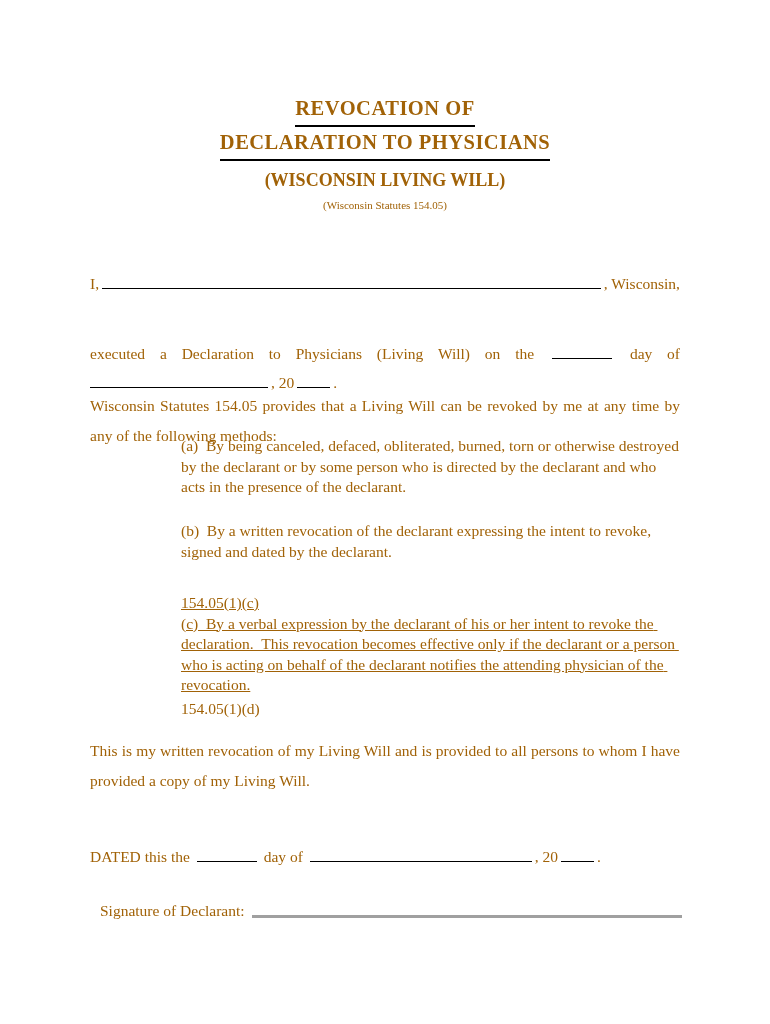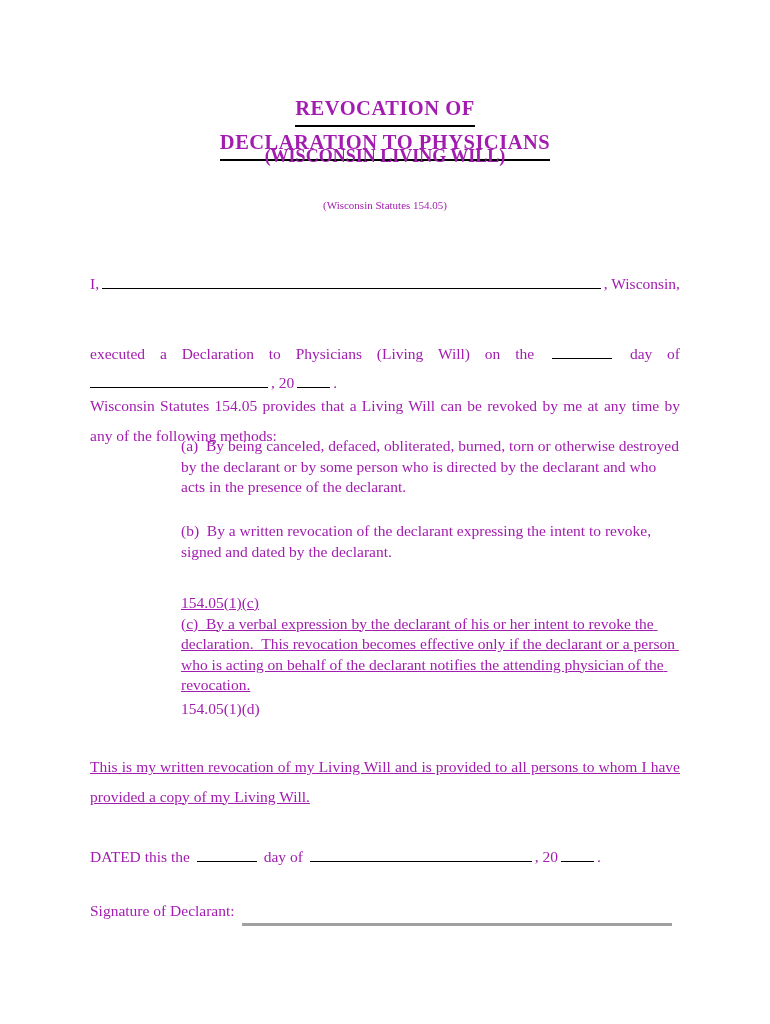--- a/index.html
+++ b/index.html
@@ -4,21 +4,21 @@
 <style>
   * { box-sizing: border-box; }
   html, body { margin: 0; padding: 0; background: #ffffff; }
   .page {
     position: relative;
     width: 770px;
     height: 1024px;
     background: #ffffff;
     font-family: "Liberation Serif", "DejaVu Serif", serif;
     font-size: 15.5px;
-    color: #a21caf;
+    color: #a16207;
     overflow: hidden;
   }
 
   
   .heading {
     position: absolute;
     top: 93px; left: 0;
     width: 770px;
     text-align: center;
     font-weight: bold;
@@ -26,21 +26,21 @@
     line-height: 31px;
     letter-spacing: 0.5px;
   }
   .heading .hline {
     display: inline-block;
     border-bottom: 2px solid #000;
     padding-bottom: 1px;
   }
   .subtitle {
     position: absolute;
-    top: 146px; left: 0;
+    top: 170px; left: 0;
     width: 770px;
     text-align: center;
     font-weight: bold;
     font-size: 18px;
   }
   .statref {
     position: absolute;
     top: 199px; left: 0;
     width: 770px;
     text-align: center;
@@ -50,21 +50,21 @@
   
   .para {
     position: absolute;
     left: 90px;
     width: 590px;
     line-height: 29.5px;
     text-align: justify;
   }
   #intro { top: 269px; }
   #revocation-intro { top: 379px; margin-top: 12px; }
-  #closing { top: 752px; text-decoration: underline; }
+  #closing { top: 736px; }
 
   
   .fill-line { display: flex; align-items: baseline; }
   .fill-blank {
     flex: 1;
     height: 14px;
     border-bottom: 1px solid #000;
     margin: 0 3px;
   }
   .justify-last { text-align: justify; text-align-last: justify; margin-top: 40px; }
@@ -100,24 +100,24 @@
   #dated-line {
     position: absolute;
     top: 842px; left: 90px;
     width: 590px;
     line-height: 29.5px;
   }
 
   
   #signature-row {
     position: absolute;
-    top: 896px; left: 90px;
+    top: 896px; left: 100px;
     width: 582px;
     display: flex;
-    align-items: flex-end;
+    align-items: center;
     line-height: 29.5px;
   }
   .sig-blank {
     flex: 1;
     height: 14px;
     border-bottom: 3px solid #a0a0a0;
     margin-left: 7px;
   }
 </style>
 </head>

